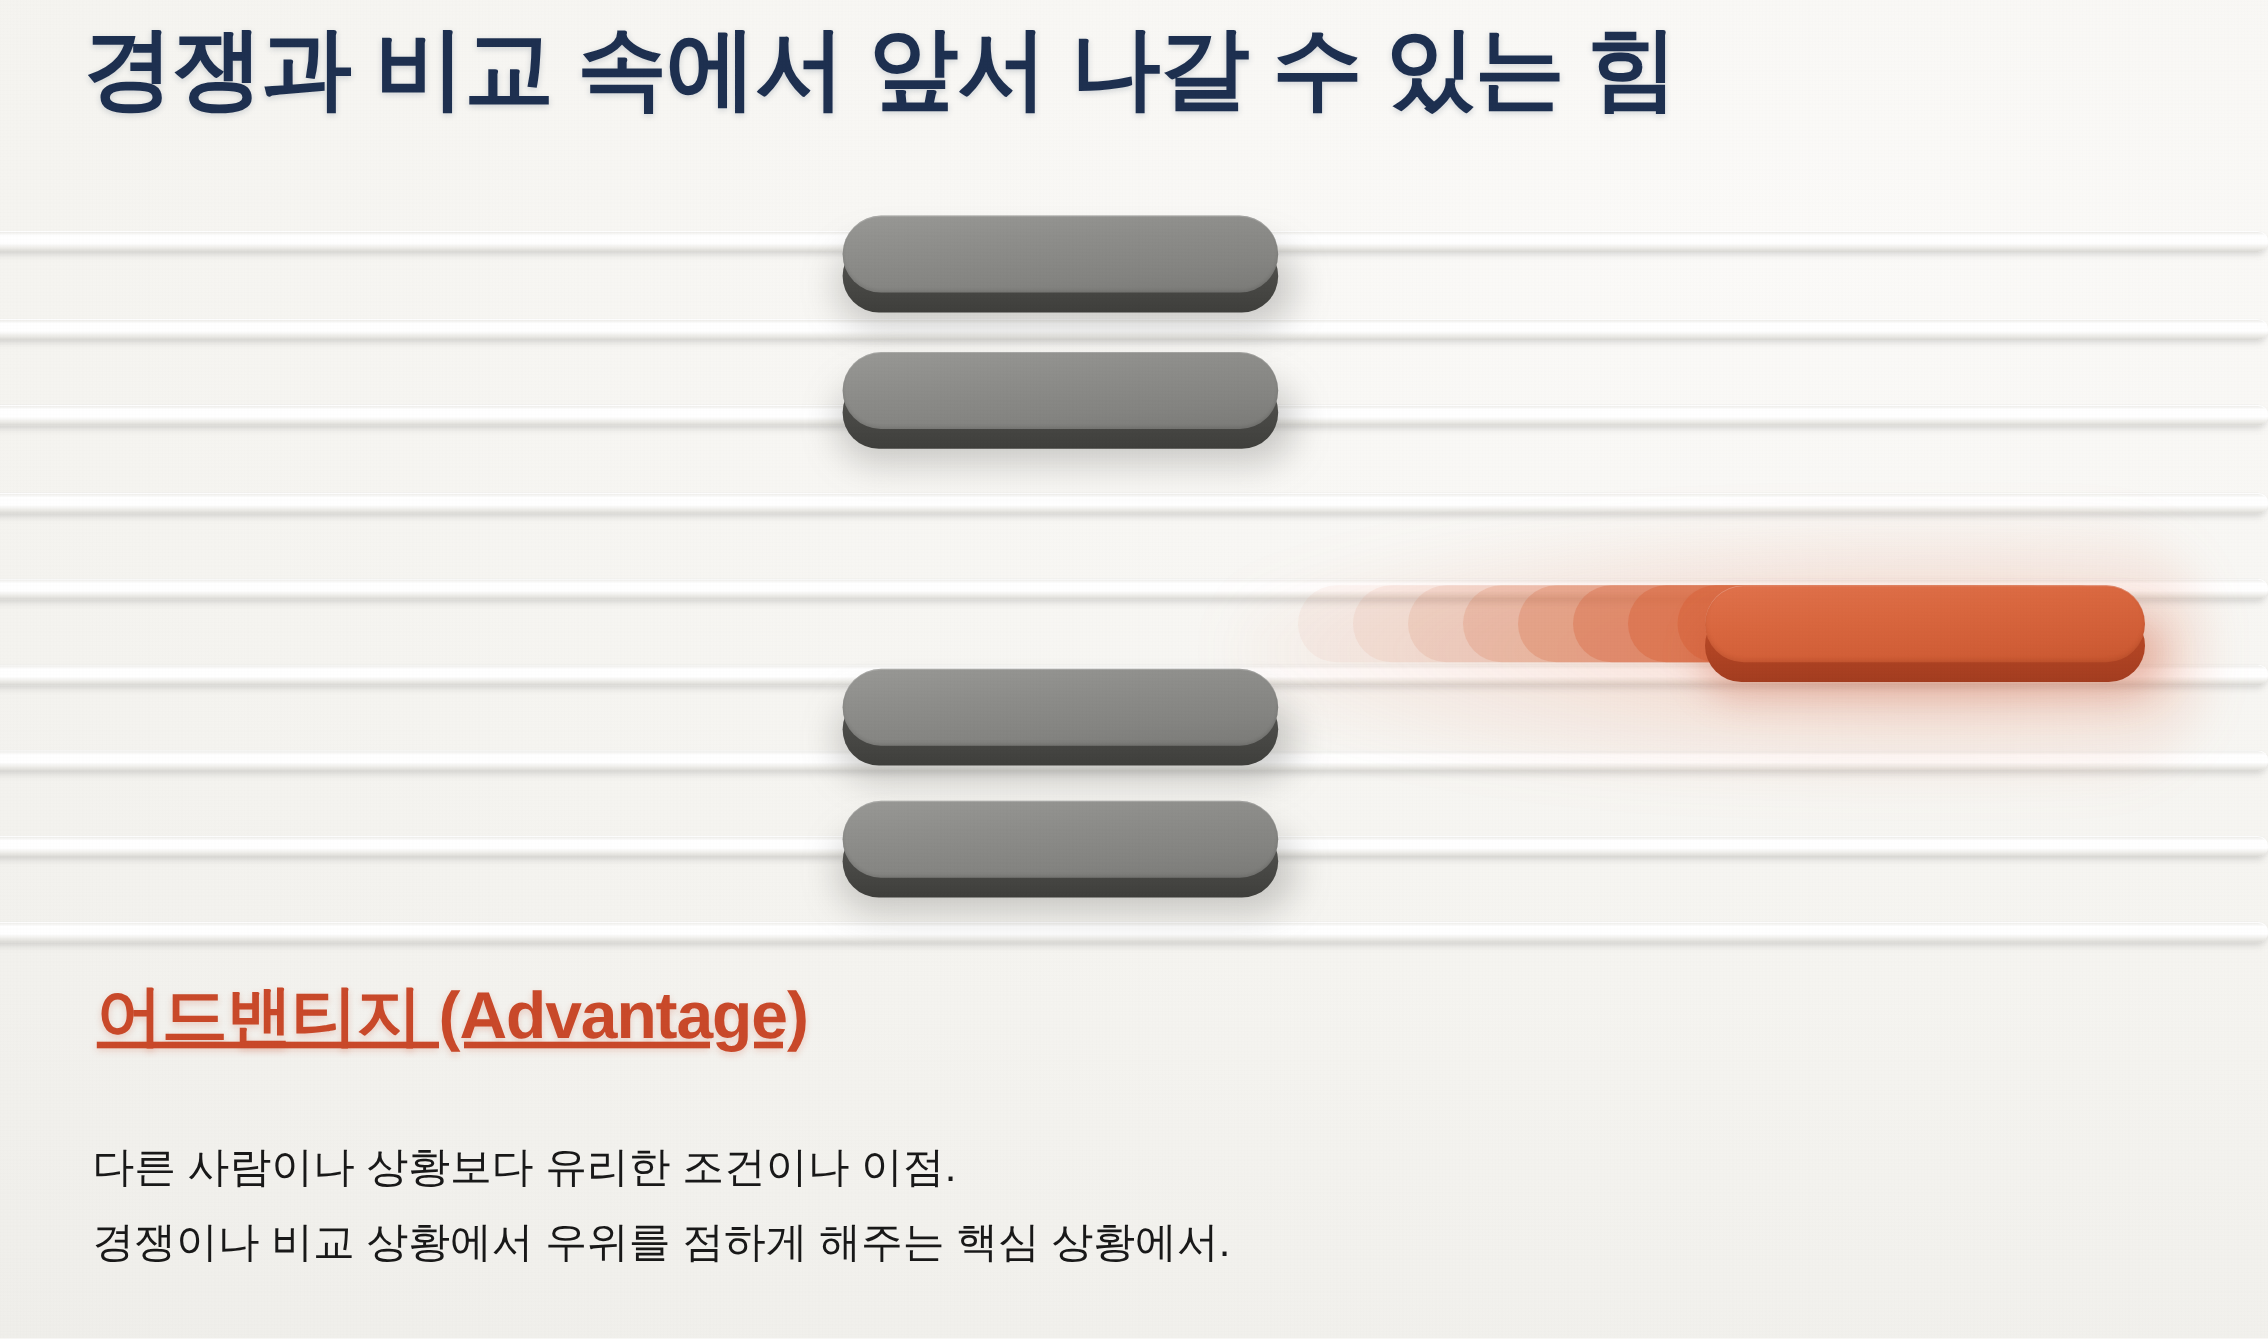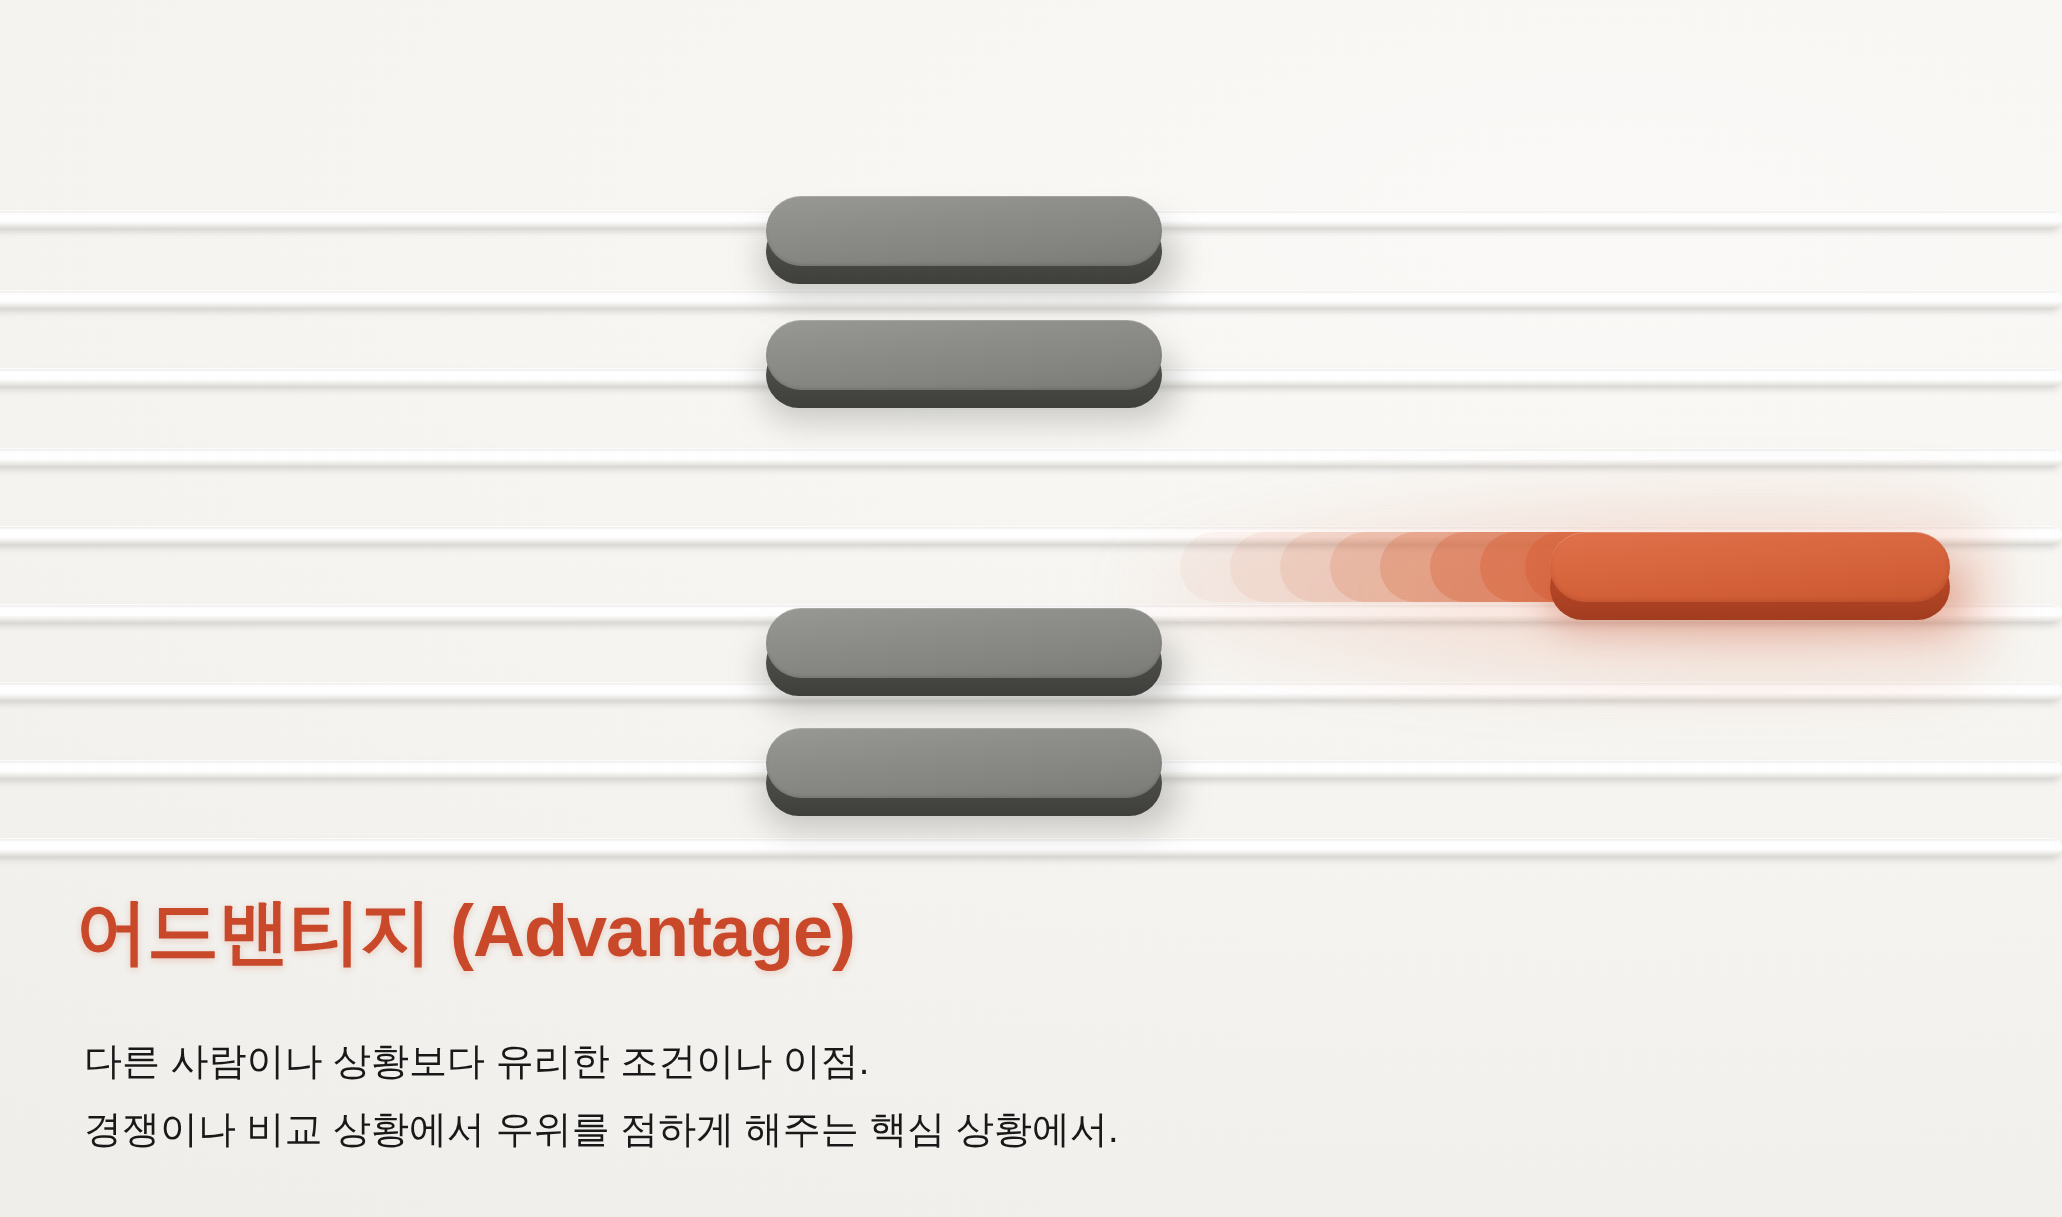--- a/index.html
+++ b/index.html
@@ -154,47 +154,49 @@
         rgba(224,116,78,.30) 0%,
         rgba(224,116,78,.13) 42%,
         rgba(224,116,78,0) 78%);
     filter: blur(22px);
     z-index: 4;
   }
 
   
   .sub-heading {
     position: absolute;
-    left: 76px;
+    left: 88px;
     top: 884px;
-    font-size: 72px;
+    font-size: 60px;
     font-weight: 700;
     letter-spacing: -1px;
     color: #c9492a;
     white-space: nowrap;
     text-shadow: 0 2px 7px rgba(201,73,42,0.22);
     z-index: 40;
+    text-decoration: underline;
   }
   .desc {
     position: absolute;
     left: 84px;
     font-size: 38px;
     font-weight: 400;
     color: #191919;
     white-space: nowrap;
     z-index: 40;
   }
   .desc.line1 { top: 1036px; }
   .desc.line2 { top: 1104px; }
 </style>
 </head>
 <body>
 
 <div id="slide">
 
+  <div class="headline">경쟁과 비교 속에서 앞서 나갈 수 있는 힘</div>
 
   <div id="stage">
       <div class="rail" style="top: 50px; width: 2082px;"></div>
       <div class="rail" style="top: 130px; width: 2082px;"></div>
       <div class="rail" style="top: 208px; width: 2082px;"></div>
       <div class="rail" style="top: 288px; width: 2082px;"></div>
       <div class="rail" style="top: 366px; width: 2082px;"></div>
       <div class="rail" style="top: 444px; width: 2082px;"></div>
       <div class="rail" style="top: 522px; width: 2082px;"></div>
       <div class="rail" style="top: 600px; width: 2082px;"></div>

